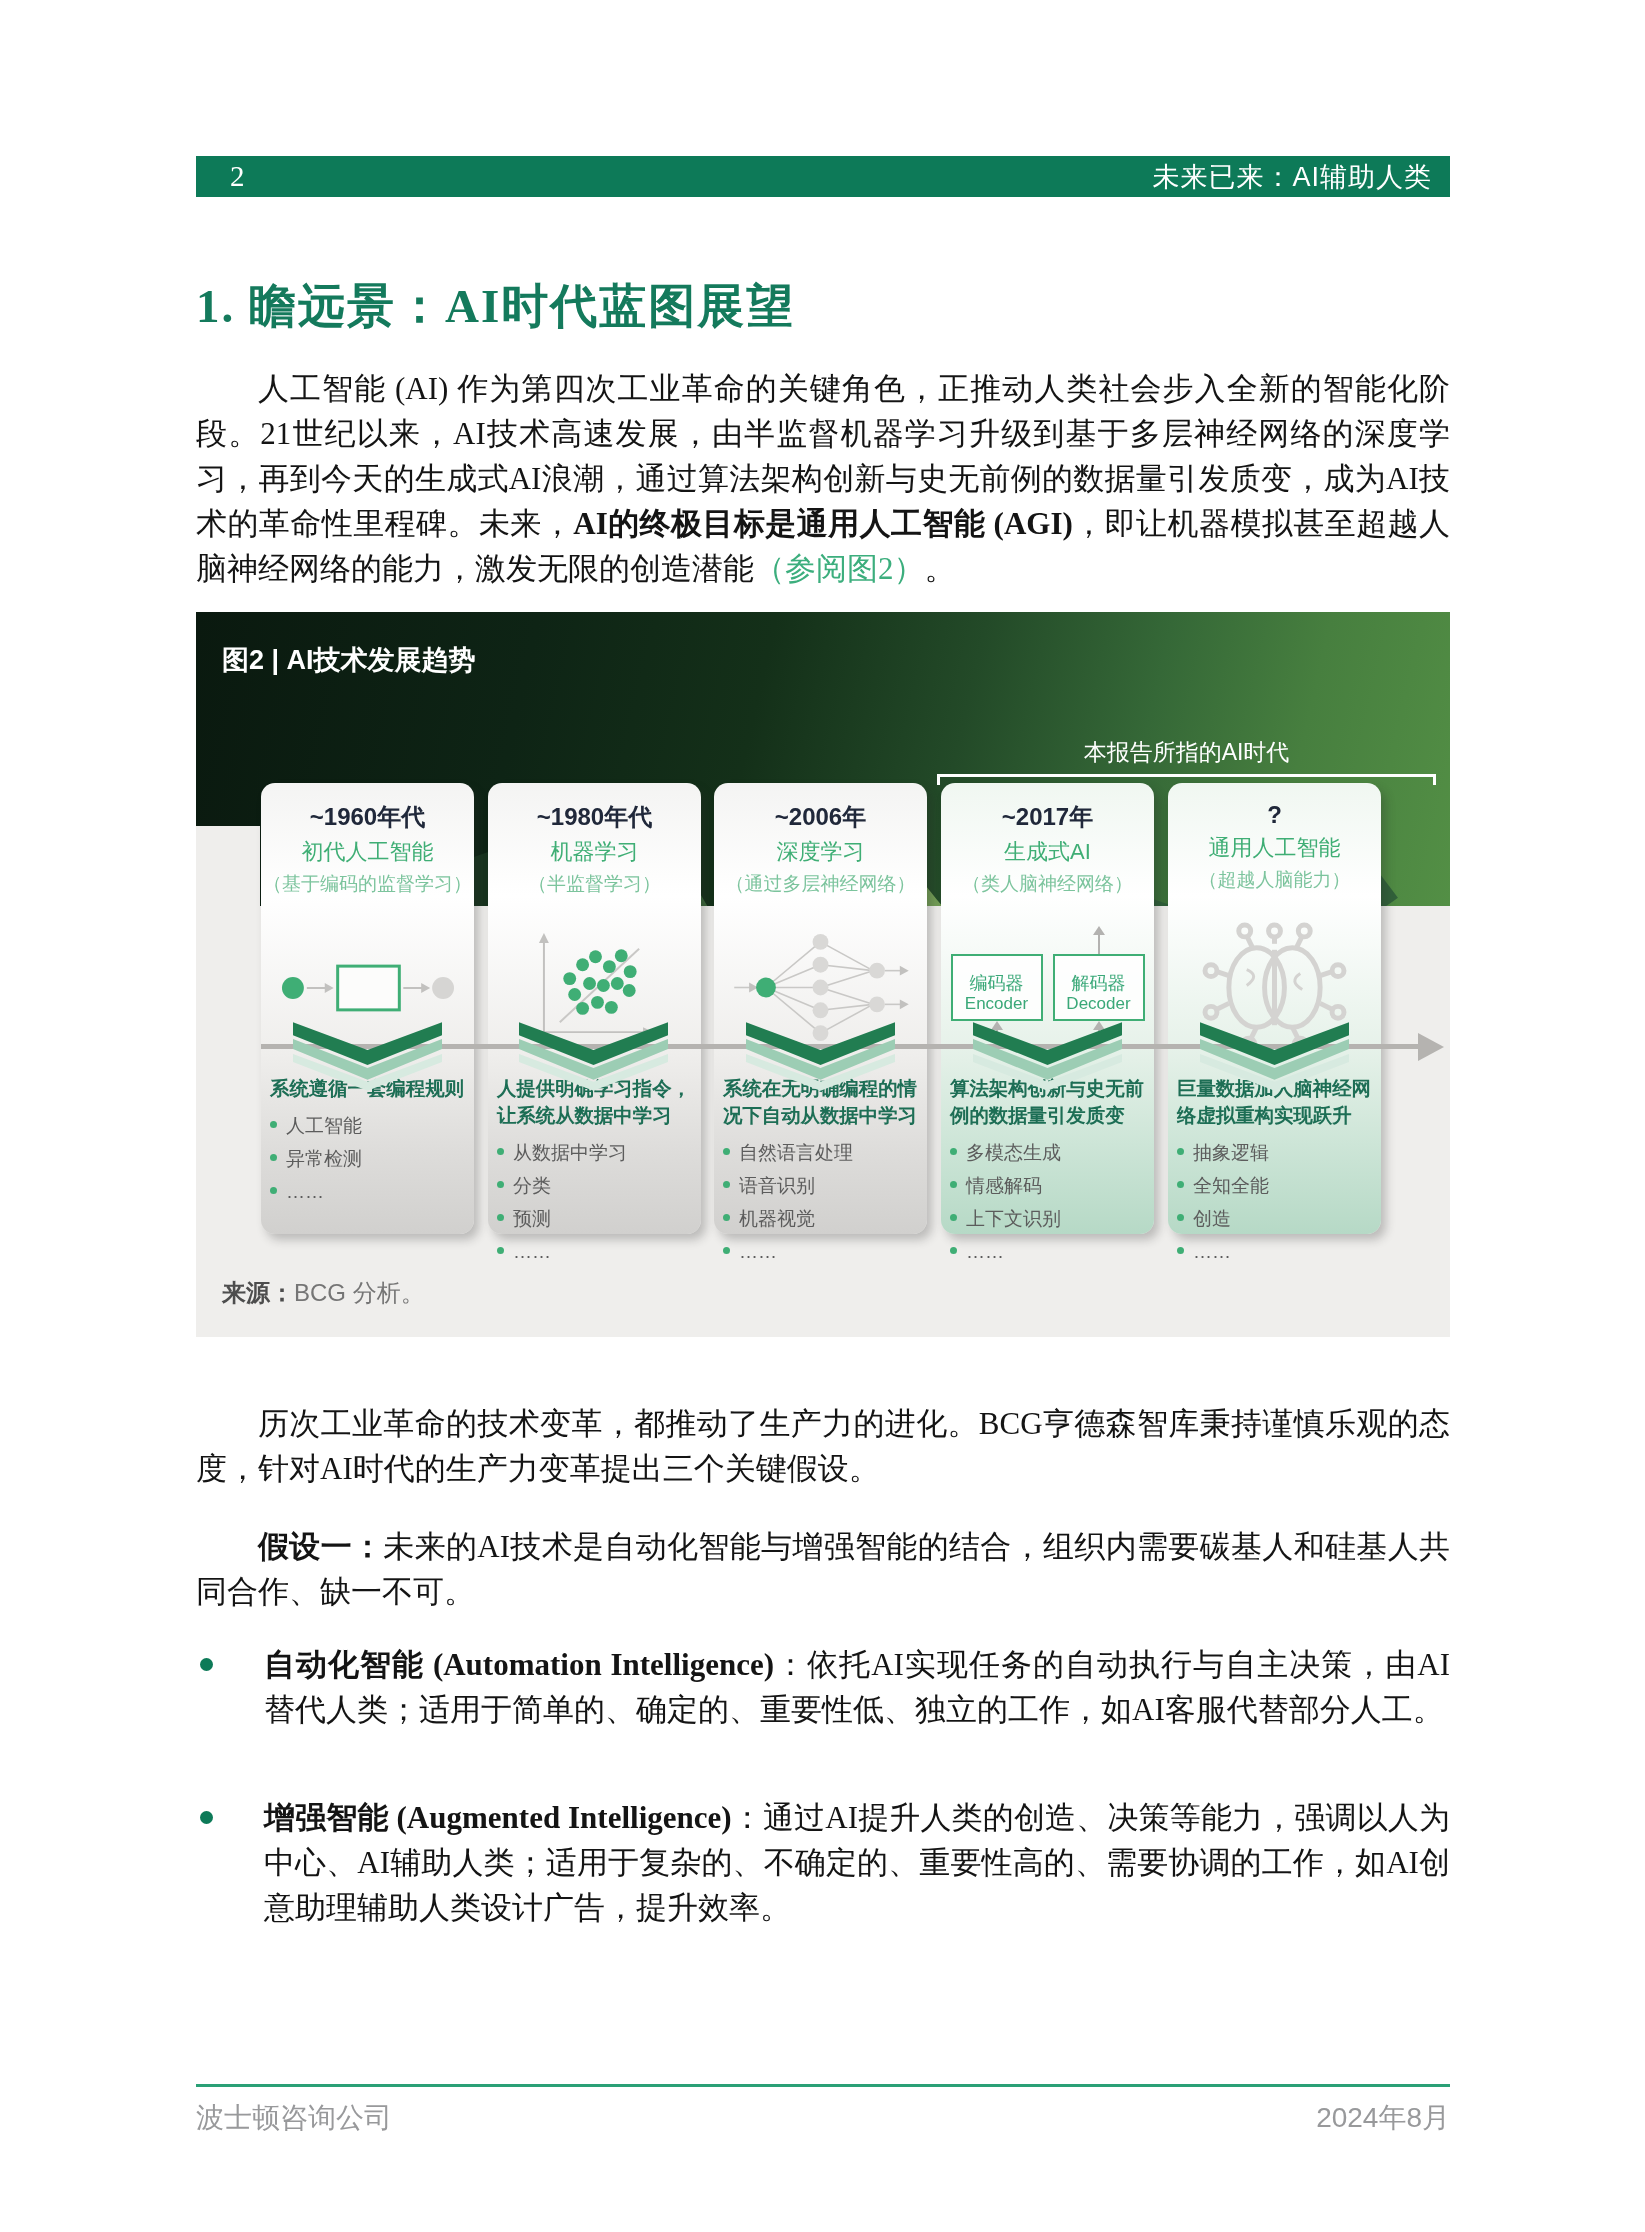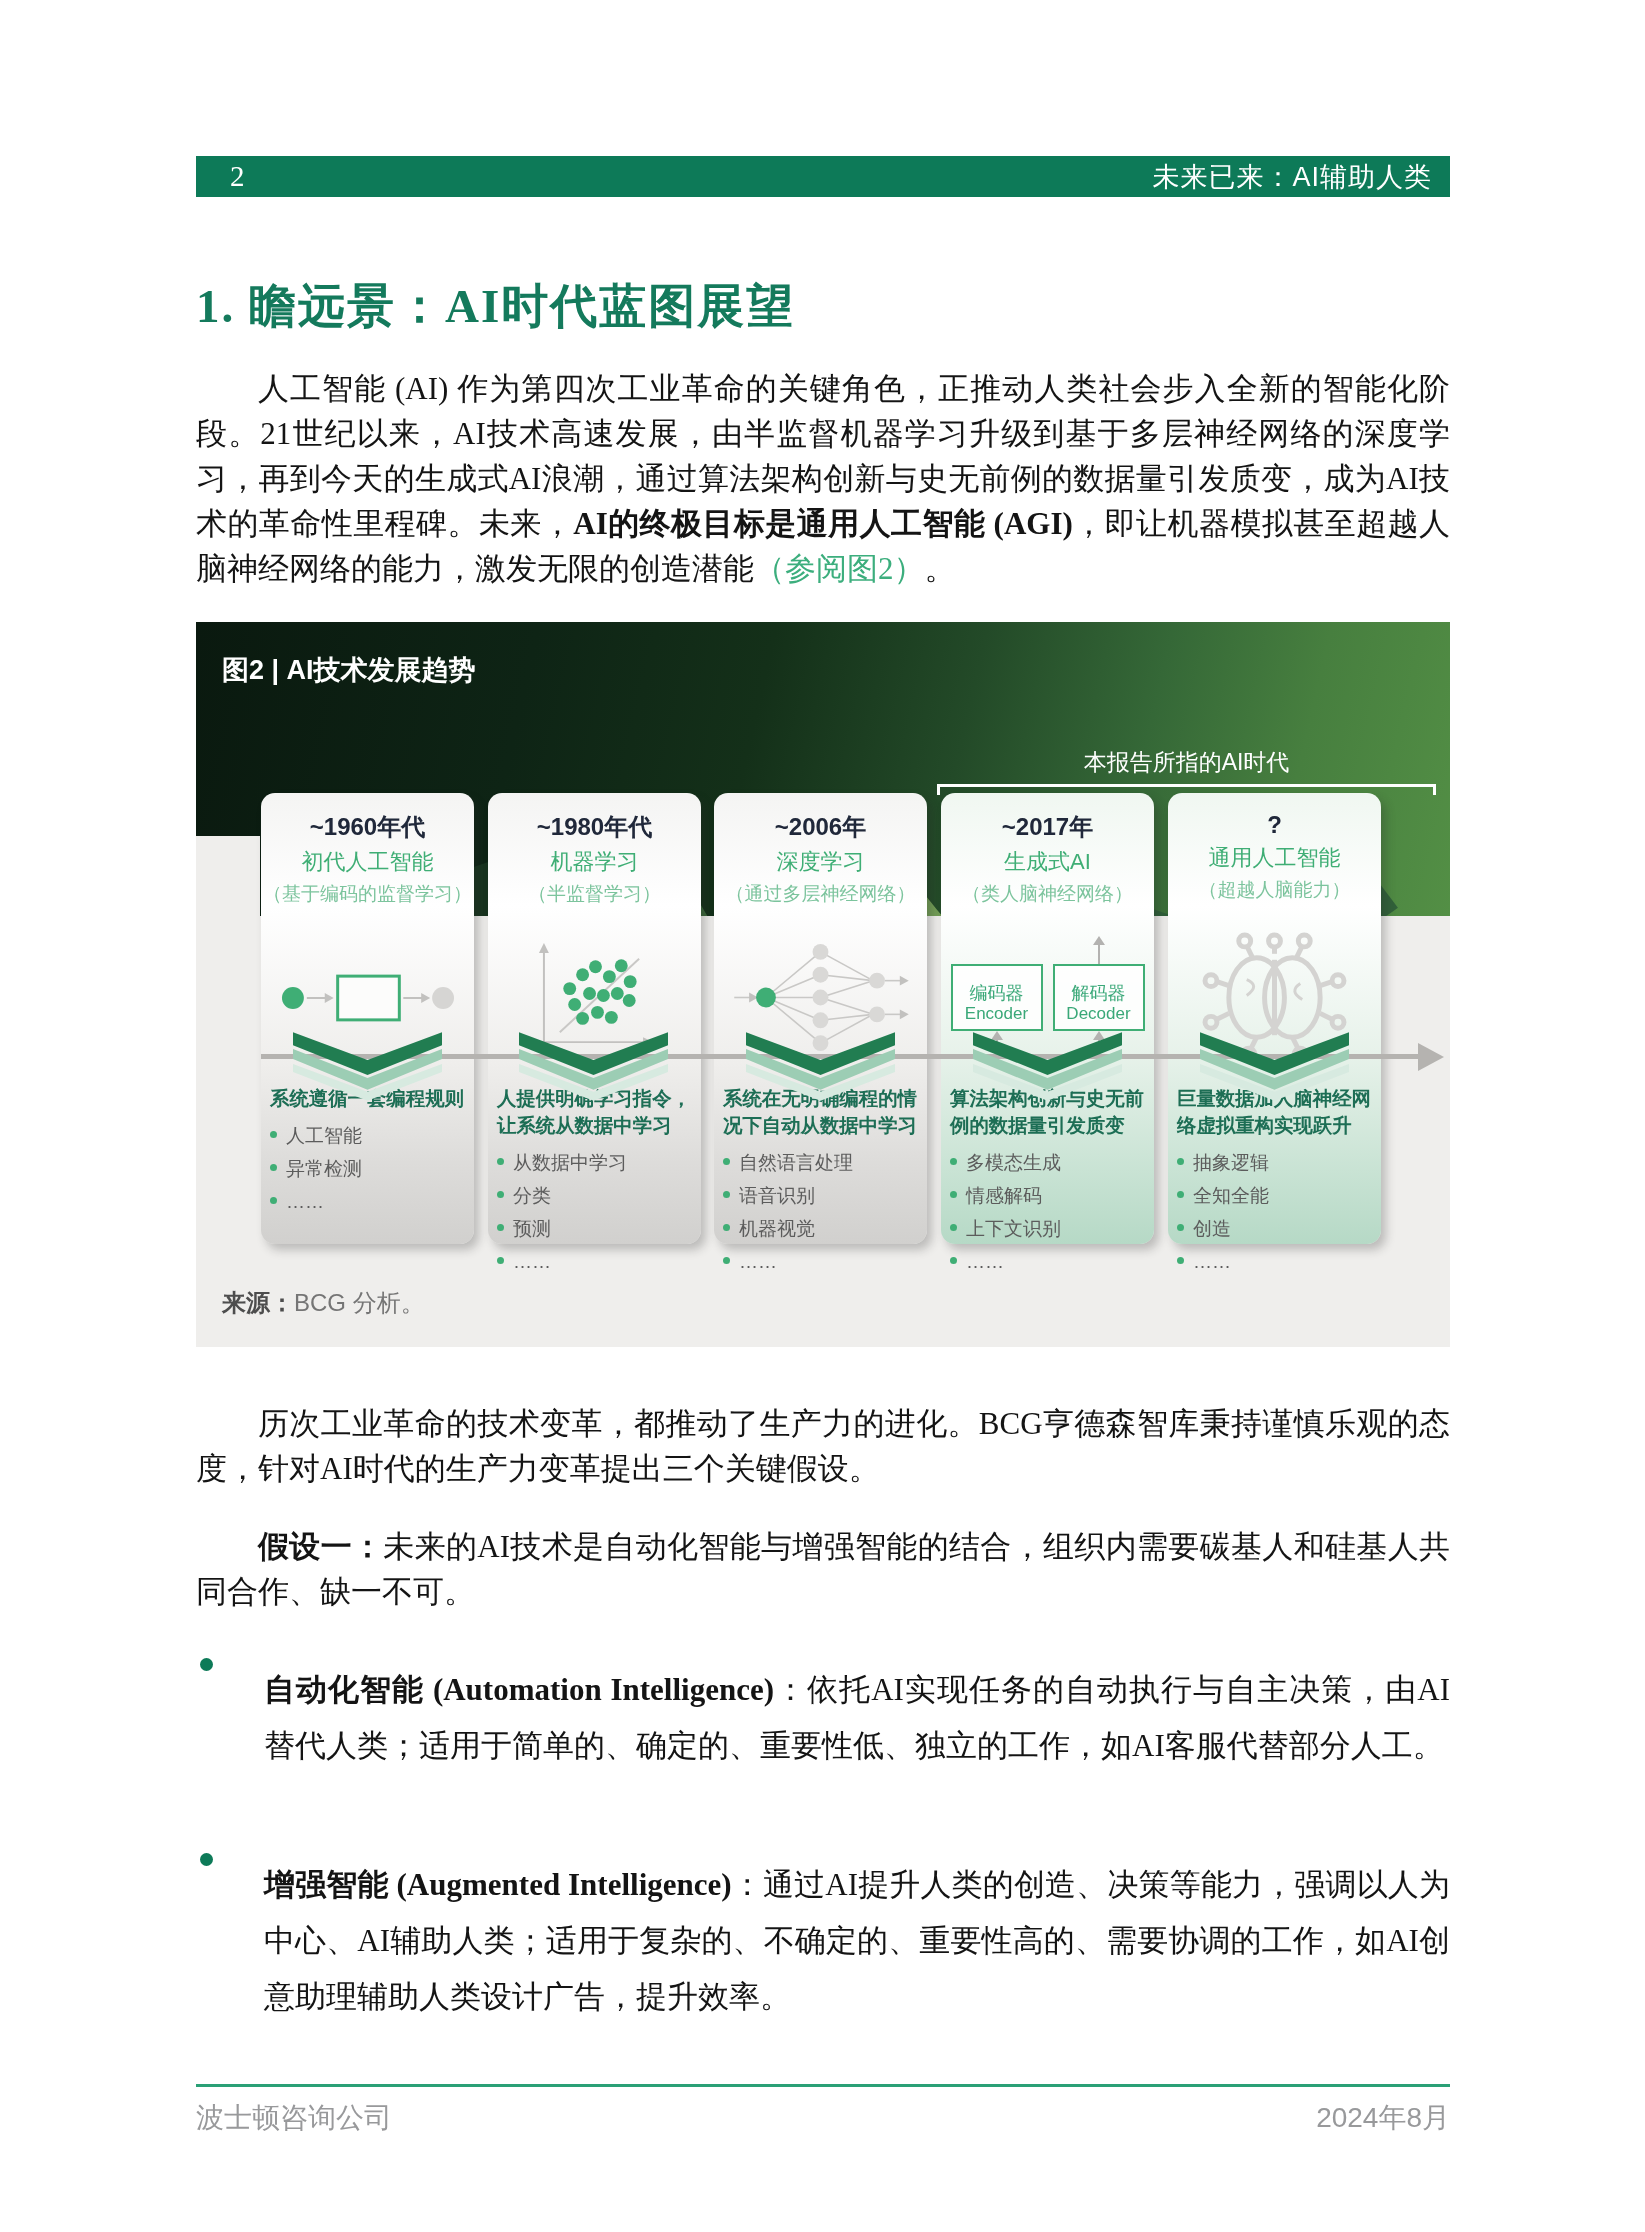--- a/index.html
+++ b/index.html
@@ -19,21 +19,21 @@
   
   .para{position:absolute;left:196px;width:1254px;font-size:31px;line-height:45px;
         text-align:justify;text-indent:2em;}
   .para-1{top:366px;}
   .para-2{top:1401px;}
   .para-3{top:1524px;}
   .bold{font-weight:bold;}
   .fig-link{color:#3cae7d;}
 
   
-  .figure{position:absolute;left:196px;top:612px;width:1254px;height:724px;margin-top:10px;}
+  .figure{position:absolute;left:196px;top:612px;width:1254px;height:724px;}
   .fig-banner{position:absolute;left:0;top:0;width:1254px;height:294px;overflow:hidden;
       background:linear-gradient(103deg,#0a190f 0%,#0e2415 26%,#143019 44%,#234a28 60%,#356837 74%,#477f3f 86%,#538f45 100%);}
   .ribbon{position:absolute;border-radius:50%;border-style:solid;border-color:transparent;}
   .ribbon-a{width:1045px;height:945px;right:-328px;top:-497px;border-width:104px;border-bottom-color:rgba(64,110,62,.85);transform:rotate(22deg);}
   .ribbon-b{width:856px;height:796px;right:-219px;top:-388px;border-width:85px;border-bottom-color:rgba(104,158,83,.8);transform:rotate(17deg);}
   .ribbon-c{width:647px;height:617px;right:-119px;top:-269px;border-width:58px;border-bottom-color:rgba(148,192,106,.7);transform:rotate(12deg);}
   .ribbon-d{width:458px;height:438px;right:-50px;top:-169px;border-width:34px;border-bottom-color:rgba(46,92,58,.9);transform:rotate(8deg);}
   .ribbon-e{width:1244px;height:1144px;right:-428px;top:-637px;border-width:119px;border-bottom-color:rgba(26,54,32,.9);transform:rotate(26deg);}
   .fig-banner-fade{position:absolute;left:0;top:214px;width:64px;height:80px;background:#efeeec;}
   .fig-title{position:absolute;left:26px;top:30px;color:#ffffff;font-size:27px;font-weight:bold;
@@ -86,21 +86,21 @@
 
   
   .fig-source{position:absolute;left:26px;top:665px;font-size:24px;color:#757575;
               font-family:"Liberation Sans","DejaVu Sans",sans-serif;}
   .fig-source .src-label{font-weight:bold;color:#4d4d4d;}
 
   
   .main-bullets{position:absolute;left:196px;top:1642px;width:1254px;}
   .main-bullet{display:flex;margin-bottom:63px;}
   .mb-dot{flex:0 0 13px;height:13px;border-radius:50%;background:#0d7a58;margin:16px 12px 0 4px;}
-  .mb-text{flex:1;margin-left:39px;font-size:31px;line-height:56px;text-align:justify;margin-top:20px;}
+  .mb-text{flex:1;margin-left:39px;font-size:31px;line-height:45px;text-align:justify;}
 
   
   .footer-line{position:absolute;left:196px;top:2084px;width:1254px;height:3px;background:#2aa076;}
   .footer-left{position:absolute;left:196px;top:2099px;font-size:28px;color:#98999b;
                font-family:"Liberation Sans","DejaVu Sans",sans-serif;}
   .footer-right{position:absolute;right:196px;top:2099px;font-size:28px;color:#98999b;
                 font-family:"Liberation Sans","DejaVu Sans",sans-serif;}
 </style>
 </head>
 <body>

